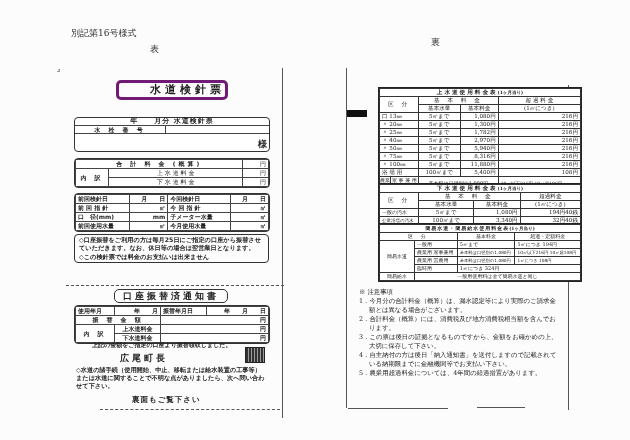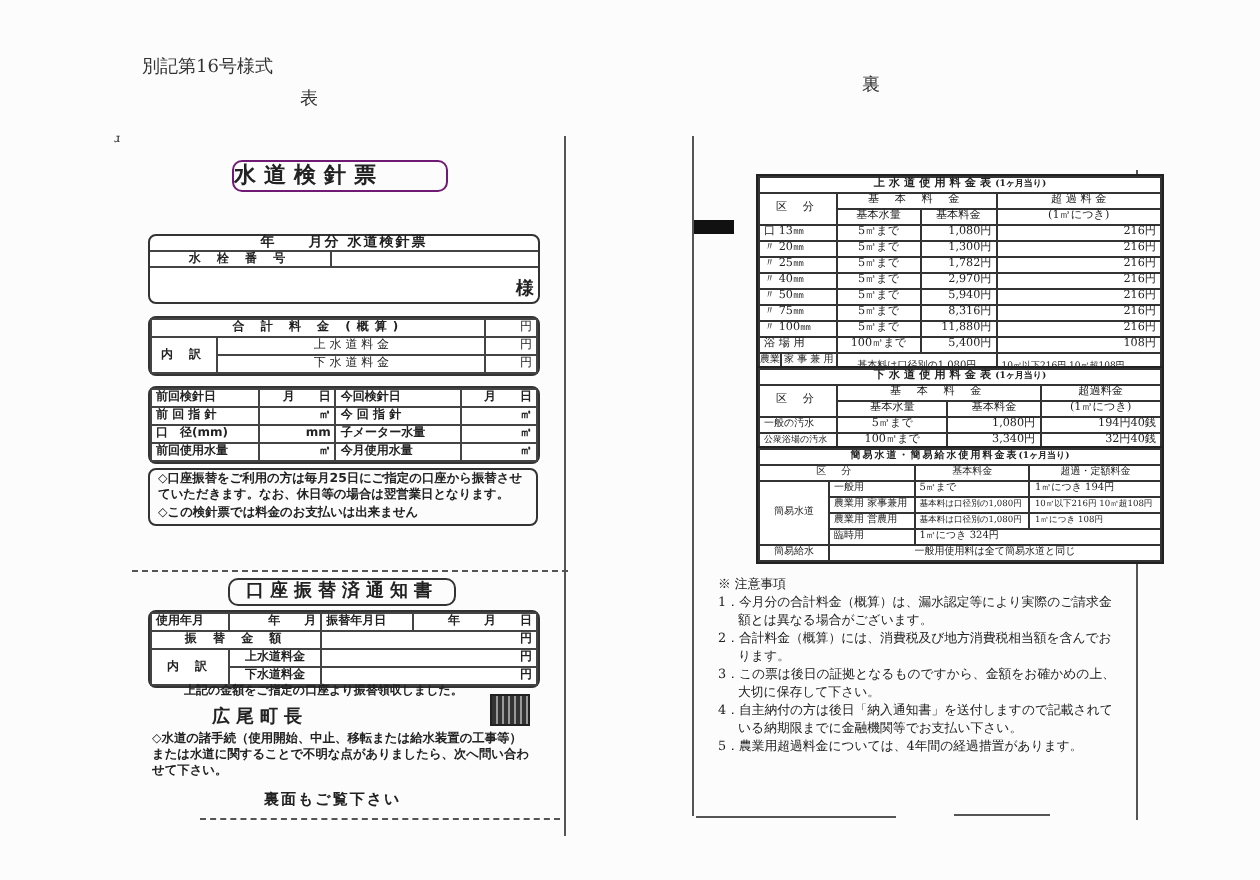--- a/index.html
+++ b/index.html
@@ -5,22 +5,22 @@
   html,body{margin:0;padding:0;}
   body{width:630px;height:440px;background:#fcfcfc;position:relative;overflow:hidden;
        font-family:"DejaVu Serif","Liberation Serif",serif;color:#222;}
   .abs{position:absolute;}
   .doc-label{left:55px;top:27px;font-size:9px;color:#333;margin-left:16px;}
   .side-title{font-size:9px;color:#333;}
   .vline{position:absolute;background:#555;width:1px;}
   .hline{position:absolute;background:#555;height:1px;}
   .sans{font-family:"DejaVu Sans","Liberation Sans",sans-serif;}
   
-  .title-box{left:116px;top:80px;width:106px;height:14px;border:1px solid #701a75;border-radius:5px;
-             font-size:11px;font-weight:bold;text-align:left;line-height:14px;letter-spacing:4px;}
+  .title-box{left:116px;top:80px;width:106px;height:14px;border:3px solid #701a75;border-radius:5px;
+             font-size:11px;font-weight:bold;text-align:right;line-height:14px;letter-spacing:4px;}
   .frame{border:1px solid #333;border-radius:4px;background:#fff;}
   table.t{border-collapse:collapse;font-size:6px;width:100%;}
   table.t td{border:1px solid #444;padding:0 2px;height:8px;line-height:8px;white-space:nowrap;}
   .r{text-align:right;} .c{text-align:center;}
   .spaced{letter-spacing:3px;}
   .notebox{border:1px solid #333;border-radius:4px;font-size:6.2px;line-height:8px;padding:1px 4px;font-weight:bold;}
   .dashed{border-top:1px dashed #555;}
   .small{font-size:6px;}
   .seal{width:18px;height:14px;background:repeating-linear-gradient(90deg,#333 0 2px,#999 2px 3px);border:1px solid #222;}
   
@@ -132,21 +132,21 @@
     </tr>
     <tr>
       <td class="c">下水道料金</td>
       <td colspan="2" class="r">円</td>
     </tr>
   </tbody>
     </table>
 </div>
 
 <div class="abs sans small" style="left:92px;top:341px;font-weight:bold;">上記の金額をご指定の口座より振替領収しました。</div>
-<div class="abs sans" style="left:106px;top:352px;font-size:9px;font-weight:bold;letter-spacing:3px;">広尾町長</div>
+<div class="abs sans" style="left:120px;top:352px;font-size:9px;font-weight:bold;letter-spacing:3px;">広尾町長</div>
 <div class="abs seal" style="left:245px;top:347px;"></div>
 <div class="abs sans" style="left:76px;top:366px;width:190px;font-size:6.2px;line-height:8px;font-weight:bold;white-space:normal;">◇水道の諸手続（使用開始、中止、移転または給水装置の工事等）または水道に関することで不明な点がありましたら、次へ問い合わせて下さい。</div>
 <div class="abs sans" style="left:132px;top:395px;font-size:7.5px;font-weight:bold;letter-spacing:1px;">裏面もご覧下さい</div>
 <div class="abs dashed" style="left:100px;top:409px;width:180px;"></div>
 
 <div class="abs side-title" style="left:431px;top:36px;">裏</div>
 <div class="vline" style="left:346px;top:68px;height:340px;"></div>
 <div class="hline" style="left:348px;top:408px;width:100px;"></div>
 <div class="hline" style="left:477px;top:407px;width:48px;"></div>
 <div class="vline" style="left:568px;top:85px;height:325px;"></div>

